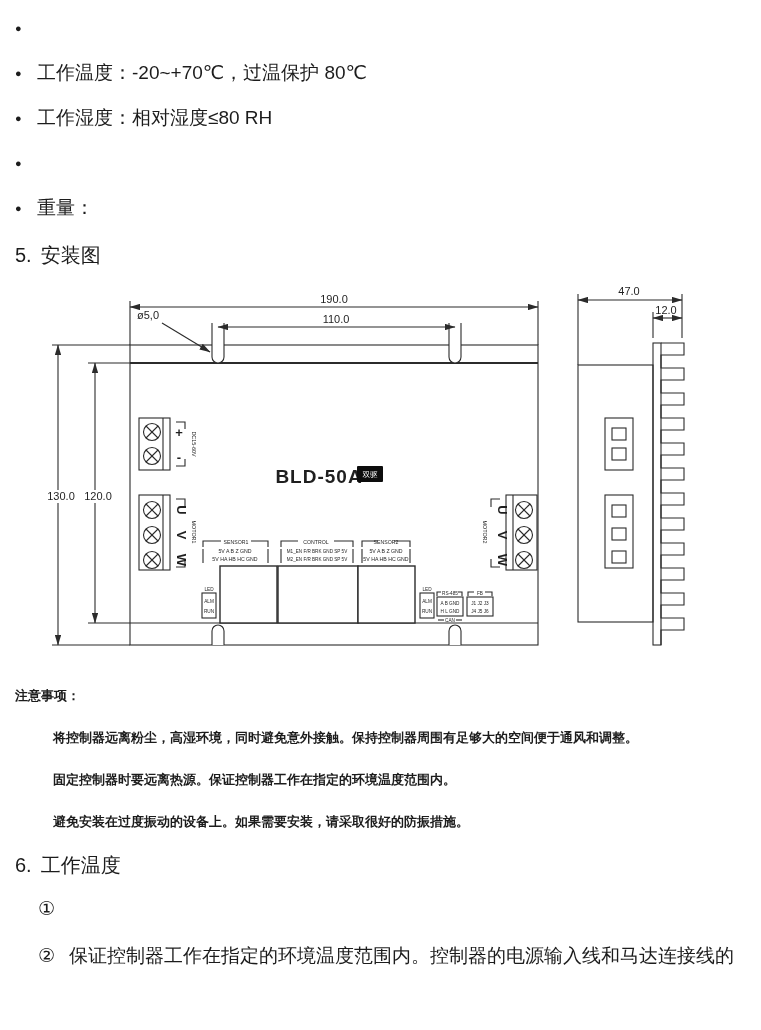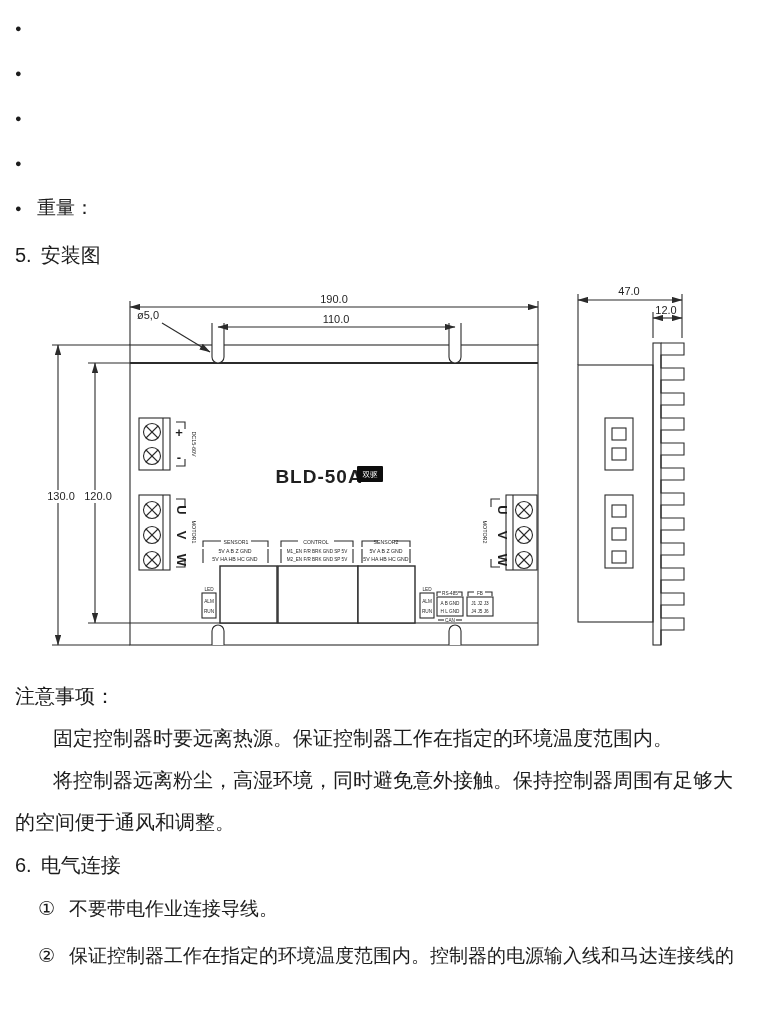--- a/index.html
+++ b/index.html
@@ -24,21 +24,21 @@
   svg .tmodel { font-size:19px; font-weight:700; letter-spacing:1px; }
   svg .t13 { font-size:13px; font-weight:700; }
   svg .t6v { font-size:5.4px; }
   svg .t5 { font-size:5.2px; }
   svg .t46 { font-size:4.6px; }
   svg .t45 { font-size:4.7px; }
   svg .badge-t { font-size:7.5px; fill:#ffffff; }
   svg .ctr { text-anchor:middle; }
 
   
-  .notes p { margin:0; font-size:20px; line-height:42px; }
+  .notes p { margin:0; font-size:13px; line-height:42px;font-weight:bold; }
   .notes { margin-top:5px; }
   .notes .np { text-indent:38px; }
 
   .sec-head.six { margin-top:10px; }
   ol.circ { list-style:none; margin:0; padding:0; }
   ol.circ li { display:flex; gap:14px; font-size:19px; line-height:22px; }
   ol.circ li.first { margin-top:21px; }
   ol.circ li.second { margin-top:25px; }
   ol.circ .mk { flex:0 0 auto; margin-left:23px; }
 </style>
@@ -47,23 +47,25 @@
 
 <div class="page">
   <div class="inner">
 
     <ul class="specs">
       <li>
           <span class="dot">●</span>
         </li>
       <li>
           <span class="dot">●</span>
-        </li>
-      <li>
-          <span class="dot">●</span>
+          <span>工作温度：-20~+70℃，过温保护 80℃</span>
+        </li>
+      <li>
+          <span class="dot">●</span>
+          <span>工作湿度：相对湿度≤80 RH</span>
         </li>
       <li>
           <span class="dot">●</span>
         </li>
       <li>
           <span class="dot">●</span>
           <span>重量：</span>
         </li>
     </ul>
 
@@ -281,33 +283,33 @@
 
           <line class="ln" x1="653" y1="68" x2="653" y2="42"></line>
           <line class="ln" x1="653" y1="48" x2="682" y2="48" marker-start="url(#ar)" marker-end="url(#ar)"></line>
           <text class="t11 ctr" x="666" y="44">12.0</text>
         </g>
       </g>
     </svg>
 
     <div class="notes">
       <p>注意事项：</p>
+      <p class="np">将控制器远离粉尘，高湿环境，同时避免意外接触。保持控制器周围有足够大的空间便于通风和调整。</p>
       <p class="np">固定控制器时要远离热源。保证控制器工作在指定的环境温度范围内。</p>
-      <p class="np">将控制器远离粉尘，高湿环境，同时避免意外接触。保持控制器周围有足够大的空间便于通风和调整。</p>
+      <p class="np">避免安装在过度振动的设备上。如果需要安装，请采取很好的防振措施。</p>
     </div>
 
     <div class="sec-head six">
       <span>6.</span>
-      <span>电气连接</span>
+      <span>工作温度</span>
     </div>
 
     <ol class="circ">
       <li class="first">
         <span class="mk">①</span>
-        <span>不要带电作业连接导线。</span>
       </li>
       <li class="second">
         <span class="mk">②</span>
         <span>保证控制器工作在指定的环境温度范围内。控制器的电源输入线和马达连接线的</span>
       </li>
     </ol>
 
   </div>
 </div>
 

